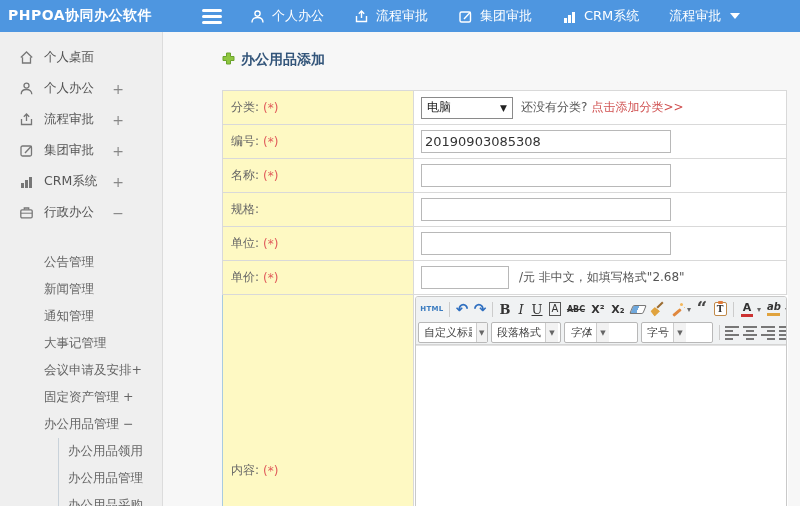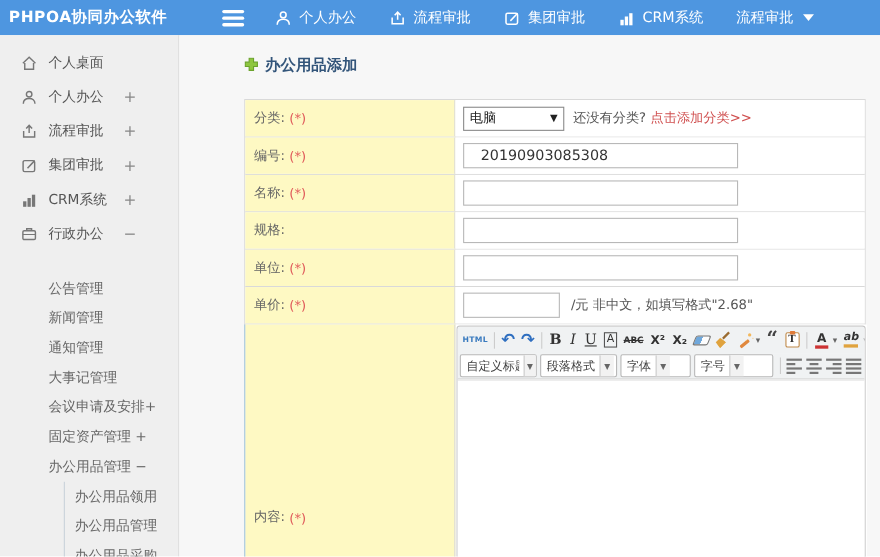--- a/index.html
+++ b/index.html
@@ -38,21 +38,21 @@
   .page-title .t-label { font-size:14px; font-weight:bold; color:#33557a;font-family:Liberation Mono, monospace; }
 
   
   .form-table { width:565px; margin-top:20px; border:1px solid #d9d9d9; background:#fff; }
   .trow { display:flex; border-bottom:1px solid #d9d9d9; min-height:34px; }
   .trow:last-child { border-bottom:none; }
   .cell-label { width:191px; flex:none; background:#fef9c3; border-right:1px solid #d9d9d9;
                 display:flex; align-items:center; padding-left:8px; gap:4px; color:#666; }
   .cell-value { flex:1; background:#fff; display:flex; align-items:center; padding-left:7px; gap:8px; }
   .req { color:#e05b5b; }
-  .txt-input { width:250px; height:23px; border:1px solid #b8b8b8; background:#fff; padding:0 15px;
+  .txt-input { width:250px; height:23px; border:1px solid #b8b8b8; background:#fff; padding:0 3px;
                font-size:13px; color:#333; font-family:"DejaVu Sans",sans-serif; }
   .txt-input.small { width:88px; }
   .form-select { width:92px; height:22px; border:1px solid #8a8a8a; background:#fff; display:flex;
                  align-items:center; padding:0 5px; font-size:12px; color:#222; cursor:pointer; }
   .form-select .sel-caret { margin-left:auto; font-size:9px; color:#222; }
   .note-text { color:#555; }
   .link-red { color:#d05050; cursor:pointer; }
   .hint-text { color:#555; margin-left:2px; }
 
   
@@ -99,21 +99,21 @@
   .i-hilite { display:flex; flex-direction:column; align-items:center; width:18px; }
   .i-hilite .hl-ab { font-size:10px; font-weight:bold; font-style:italic; line-height:10px; }
   .i-hilite .hl-bar { width:13px; height:3px; background:#e0a33e; margin-top:1px; }
   .ed-select { height:21px; border:1px solid #b8b8b8; border-radius:2px; background:#fff; display:flex;
                align-items:center; font-size:11px; color:#444; padding-left:5px; margin-right:3px;
                cursor:pointer; flex:none; }
   .ed-select .sel-body { overflow:hidden; white-space:nowrap; }
   .ed-select .sel-caret { width:13px; height:100%; border-left:1px solid #ccc; background:#f2f2f2;
                           display:flex; align-items:center; justify-content:center; font-size:7px;
                           color:#666; margin-left:4px; }
-  .sel-title { width:70px; } .sel-para { width:70px; } .sel-font { width:64px; } .sel-size { width:72px; }
+  .sel-title { width:70px; } .sel-para { width:70px; } .sel-font { width:74px;font-style:italic; } .sel-size { width:72px; }
   .i-align { display:flex; flex-direction:column; gap:2px; width:14px; flex:none; margin:0 2px; cursor:pointer; }
   .i-align i { display:block; height:2px; background:#777; }
   .al-left i:nth-child(even) { width:60%; align-self:flex-start; }
   .al-center i:nth-child(even) { width:60%; align-self:center; }
   .al-right i:nth-child(even) { width:60%; align-self:flex-end; }
   .ed-area { background:#fff; height:300px; border-top:1px solid #e2e2e2; }
 
   svg { flex:none; }
 </style>
 </head>

